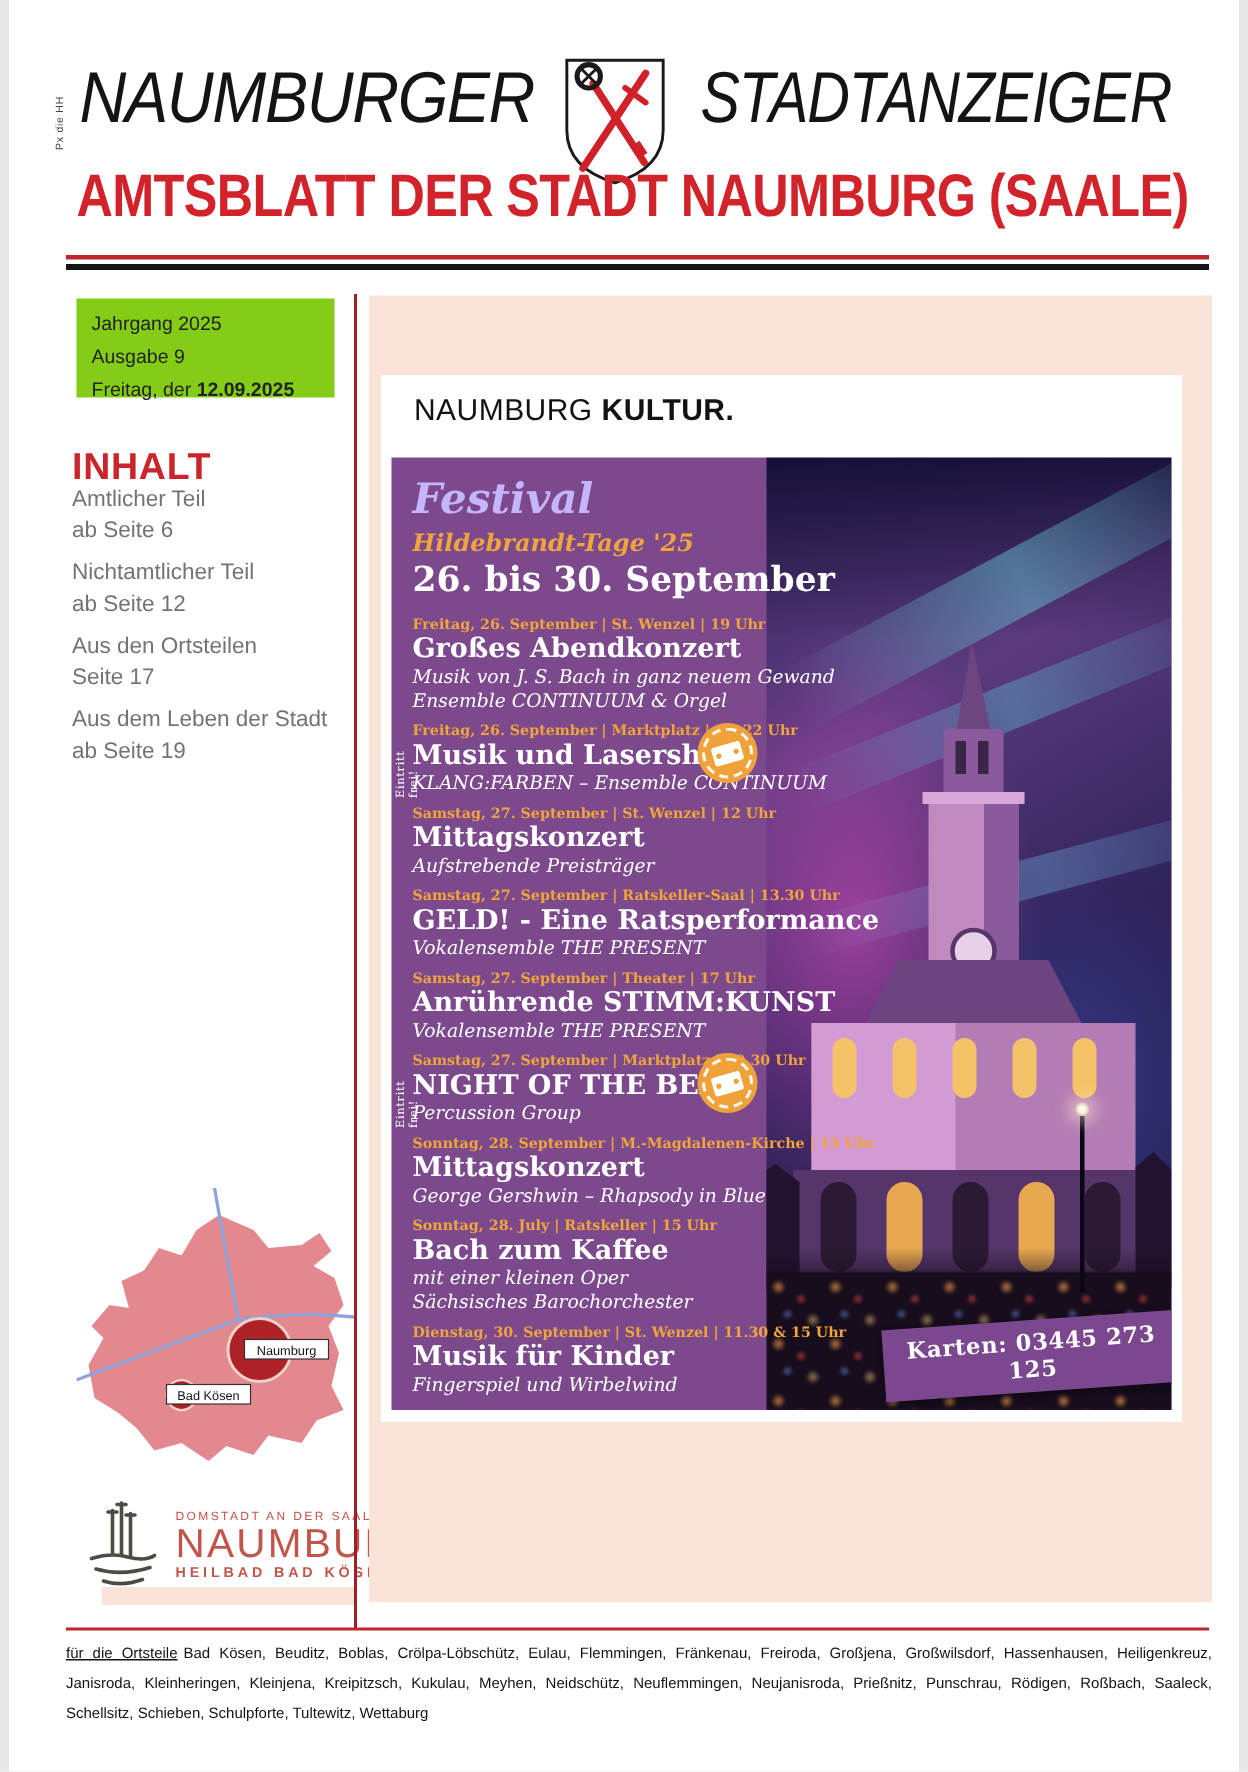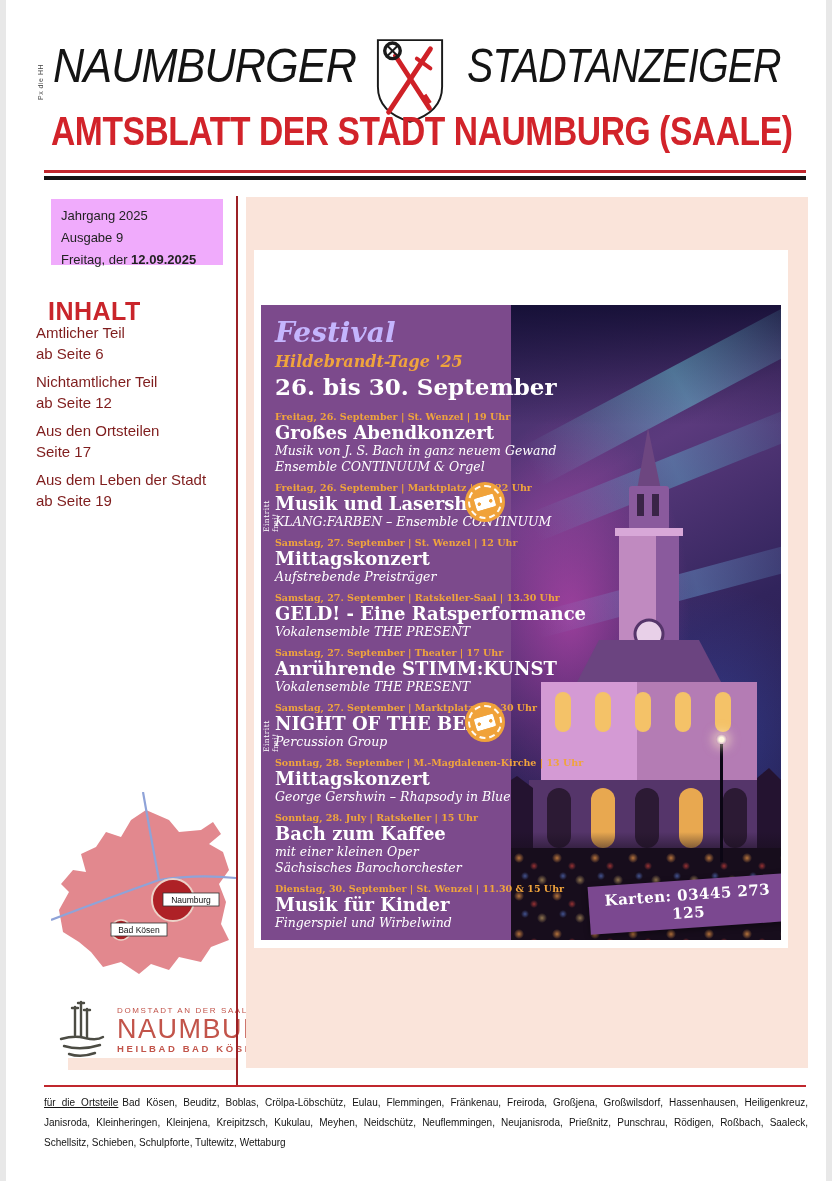--- a/index.html
+++ b/index.html
@@ -24,29 +24,29 @@
     position:absolute; left:45px; top:109px; font-size:40px; font-weight:bold;
     color:#d2232a; white-space:nowrap; transform:scaleX(.84); transform-origin:left top;
     letter-spacing:-.5px;
   }
   .rule-red   { position:absolute; left:38px; top:170px; width:762px; height:3px; background:#c0272d; }
   .rule-black { position:absolute; left:38px; top:176px; width:762px; height:4px; background:#141414; }
 
   
   .issue-box {
     position:absolute; left:45px; top:199px; width:172px; height:66px;
-    background:#f0abfc; box-sizing:border-box; padding:9px 6px 0 10px; font-size:13px; color:#222;
+    background:#84cc16; box-sizing:border-box; padding:9px 6px 0 10px; font-size:13px; color:#222;
   }
   .issue-box div { margin-bottom:7px; }
   .issue-date { font-weight:bold; }
   .inhalt-h {
     position:absolute; left:42px; top:297px; font-size:25px; font-weight:bold;
     color:#c9252b; letter-spacing:.5px;
   }
-  .toc { position:absolute; left:30px; top:324px; width:188px; font-size:15px; color:#7f1d1d; }
+  .toc { position:absolute; left:42px; top:324px; width:188px; font-size:15px; color:#737373; }
   .toc-item { margin-bottom:11px; }
   .toc-page { text-align:left; margin-top:4px; }
 
   .map-wrap { position:absolute; left:45px; top:792px; width:185px; height:196px; }
   .map-label-text { font-size:8.5px; font-family:"Liberation Sans", sans-serif; }
 
   .citylogo { position:absolute; left:45px; top:999px; display:flex; align-items:flex-start; }
   .citylogo svg { flex:0 0 auto; }
   .citylogo-text { margin-left:8px; color:#c2544a; padding-top:7px; }
   .logo-tagline { font-size:8px; letter-spacing:1.6px; white-space:nowrap; }
@@ -224,20 +224,23 @@
       <div class="logo-tagline">DOMSTADT AN DER SAALE</div>
       <div class="logo-name">NAUMBURG</div>
       <div class="logo-subline">HEILBAD BAD KÖSEN</div>
     </div>
   </div>
   <div class="pink-strip"></div>
 
   <div class="sep-line"></div>
   <div class="main-pink"></div>
   <div class="white-card"></div>
+  <div class="kultur">
+    <span>NAUMBURG</span><span class="bold">KULTUR.</span>
+  </div>
 
   <div class="poster">
 
     <div class="photo">
       <div class="sky-top"></div>
       <div class="glow-magenta"></div>
       <div class="glow-blue"></div>
       <div class="beam t1"></div>
       <div class="beam t2"></div>
       <div class="beam t3"></div>

